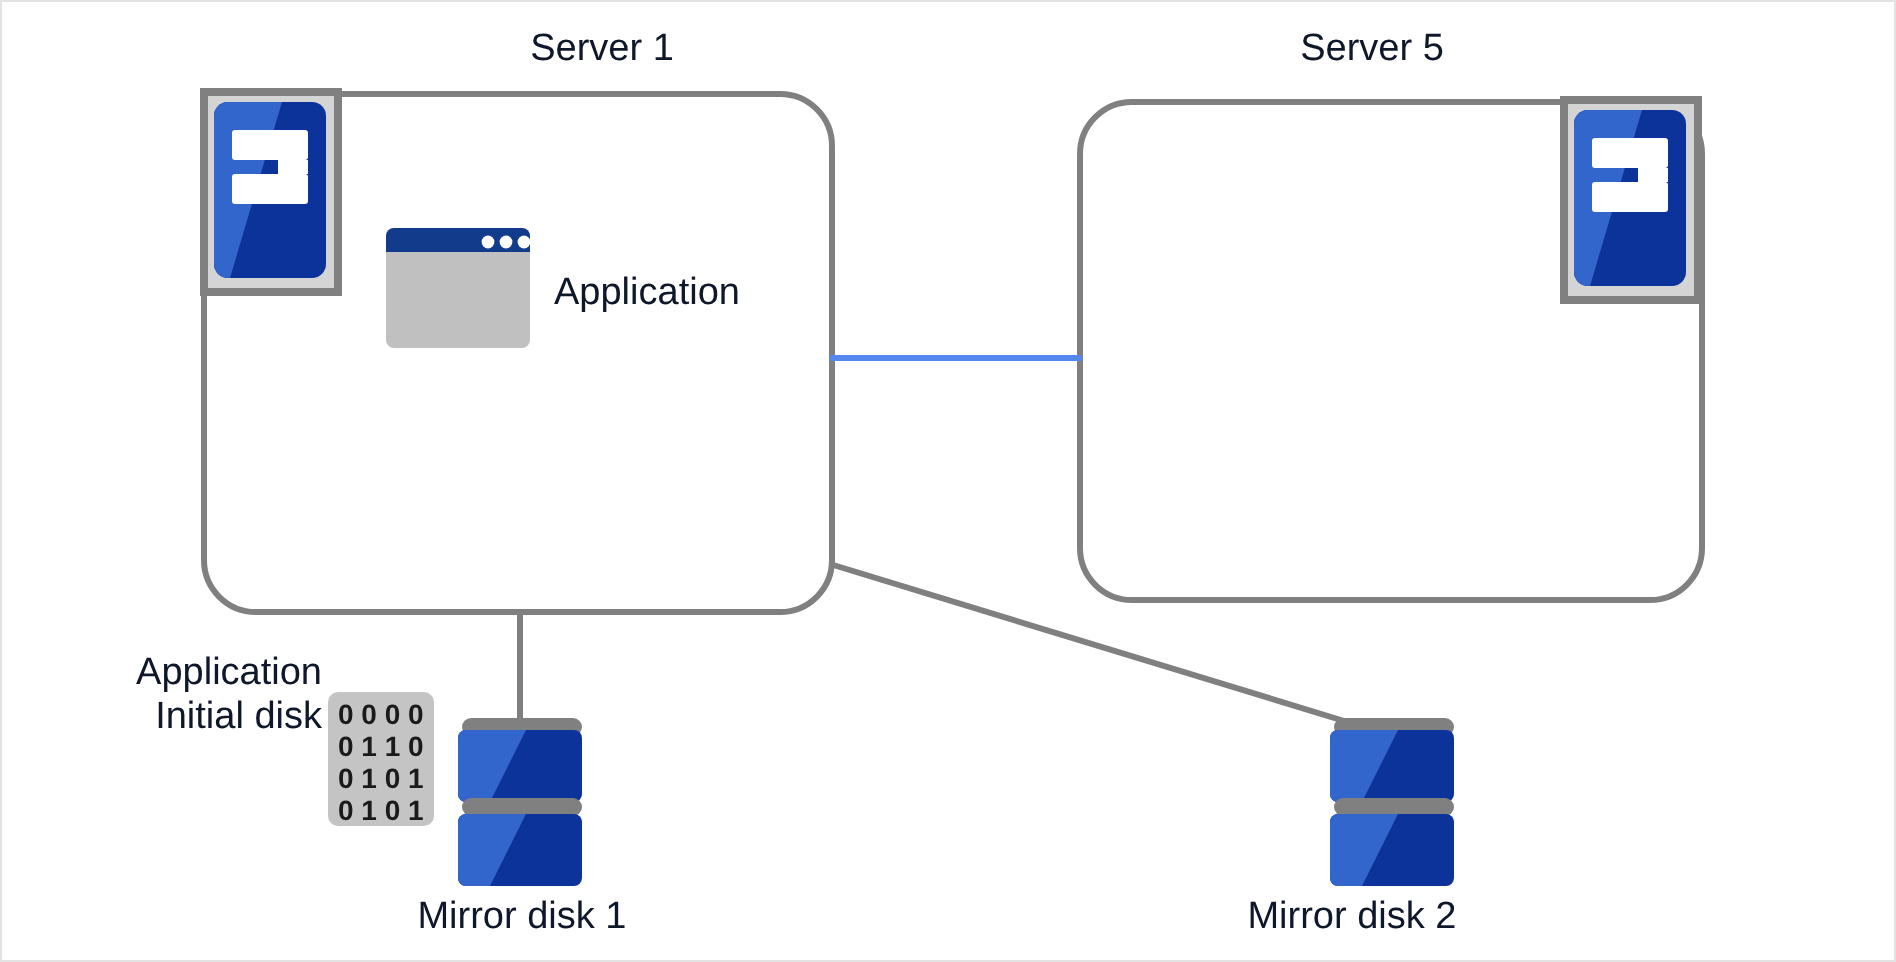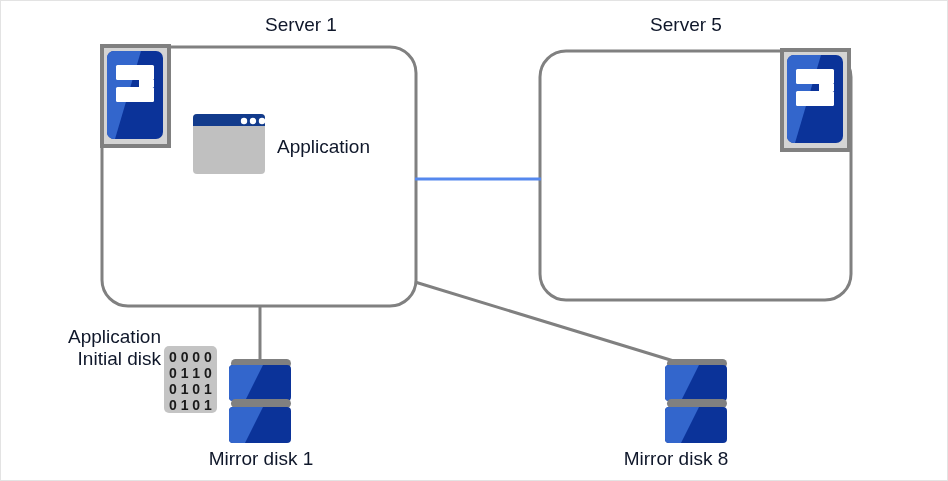--- a/index.html
+++ b/index.html
@@ -144,15 +144,15 @@
 
   <div class="label lbl-application">Application</div>
 
   <div class="label right lbl-initial">
     <div>Application</div>
     <div>Initial disk</div>
   </div>
 
   <div class="label center lbl-mirror1">Mirror disk 1</div>
 
-  <div class="label center lbl-mirror2">Mirror disk 8</div>
+  <div class="label center lbl-mirror2">Mirror disk 2</div>
 
 </div>
 
 </body></html>

